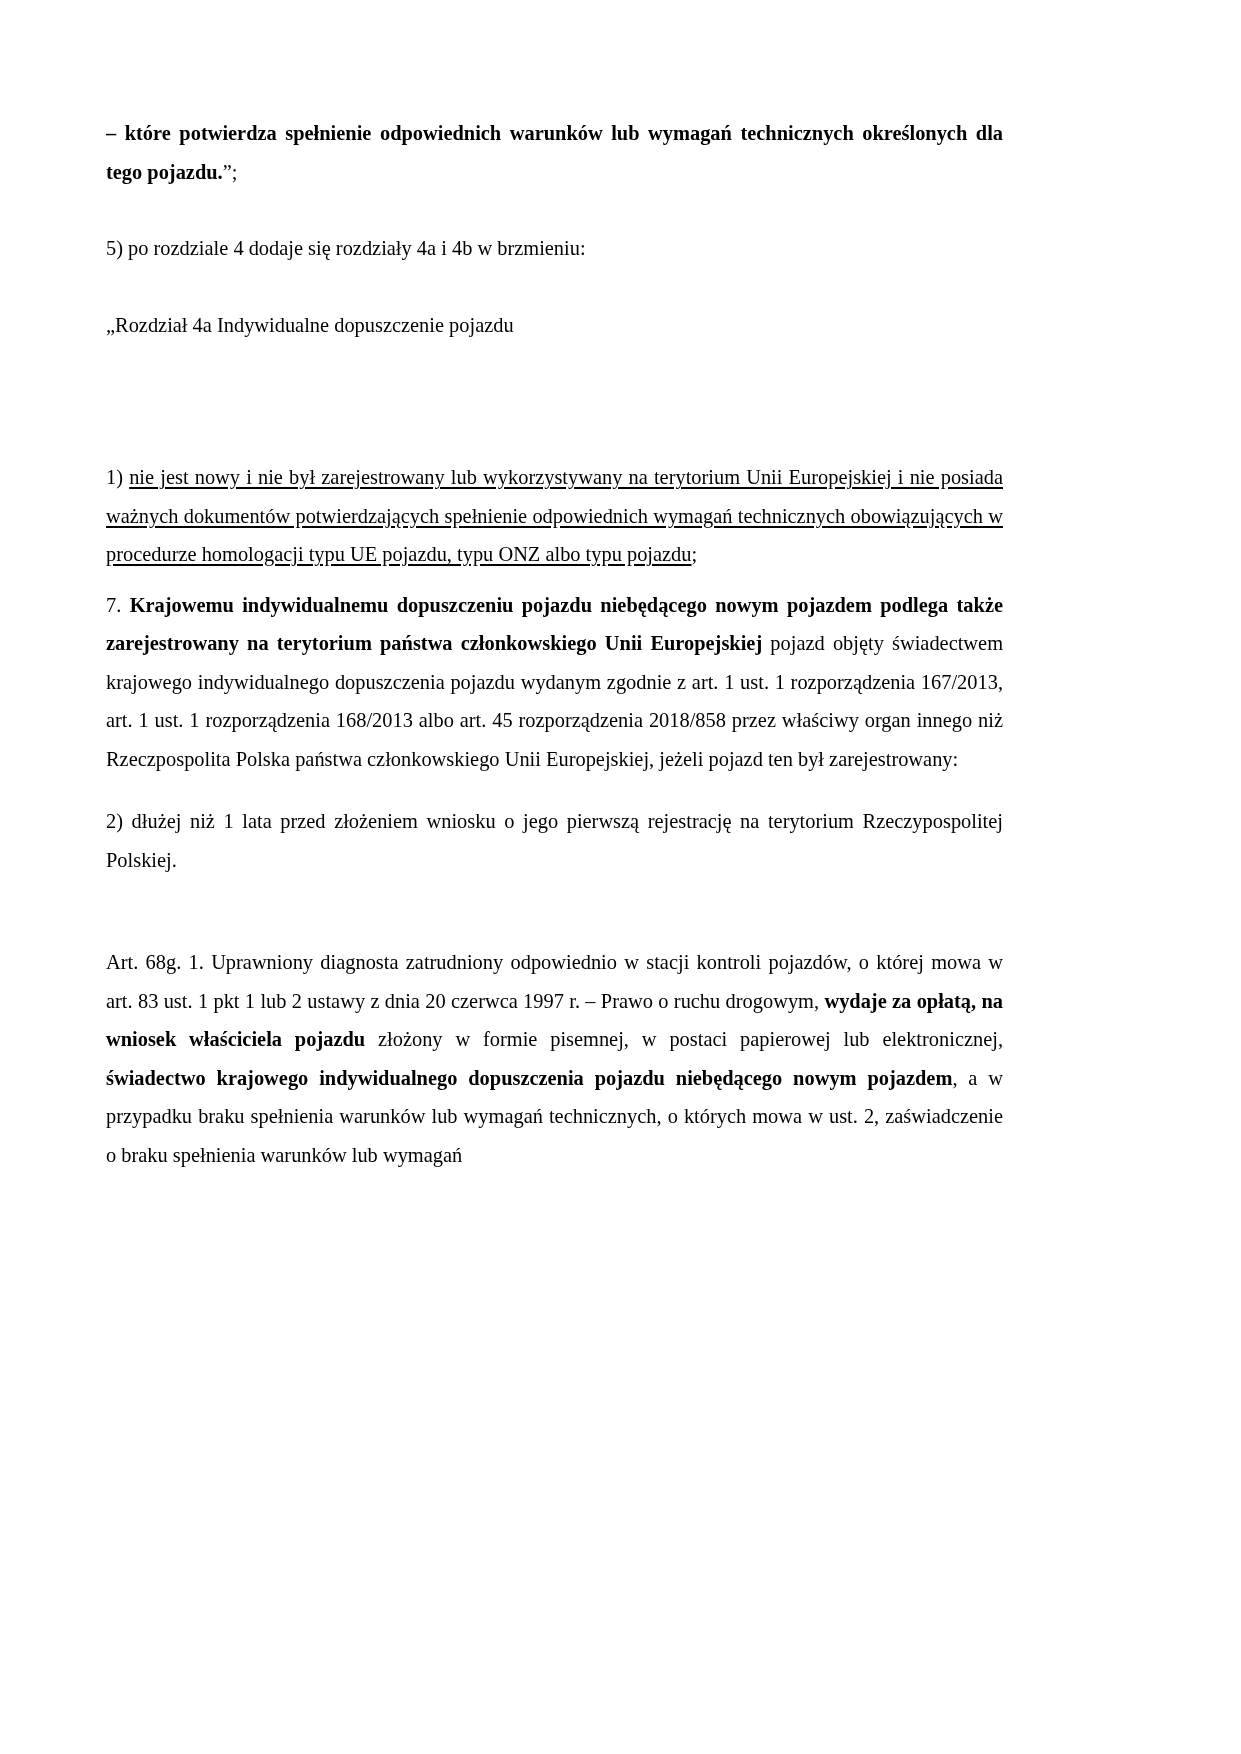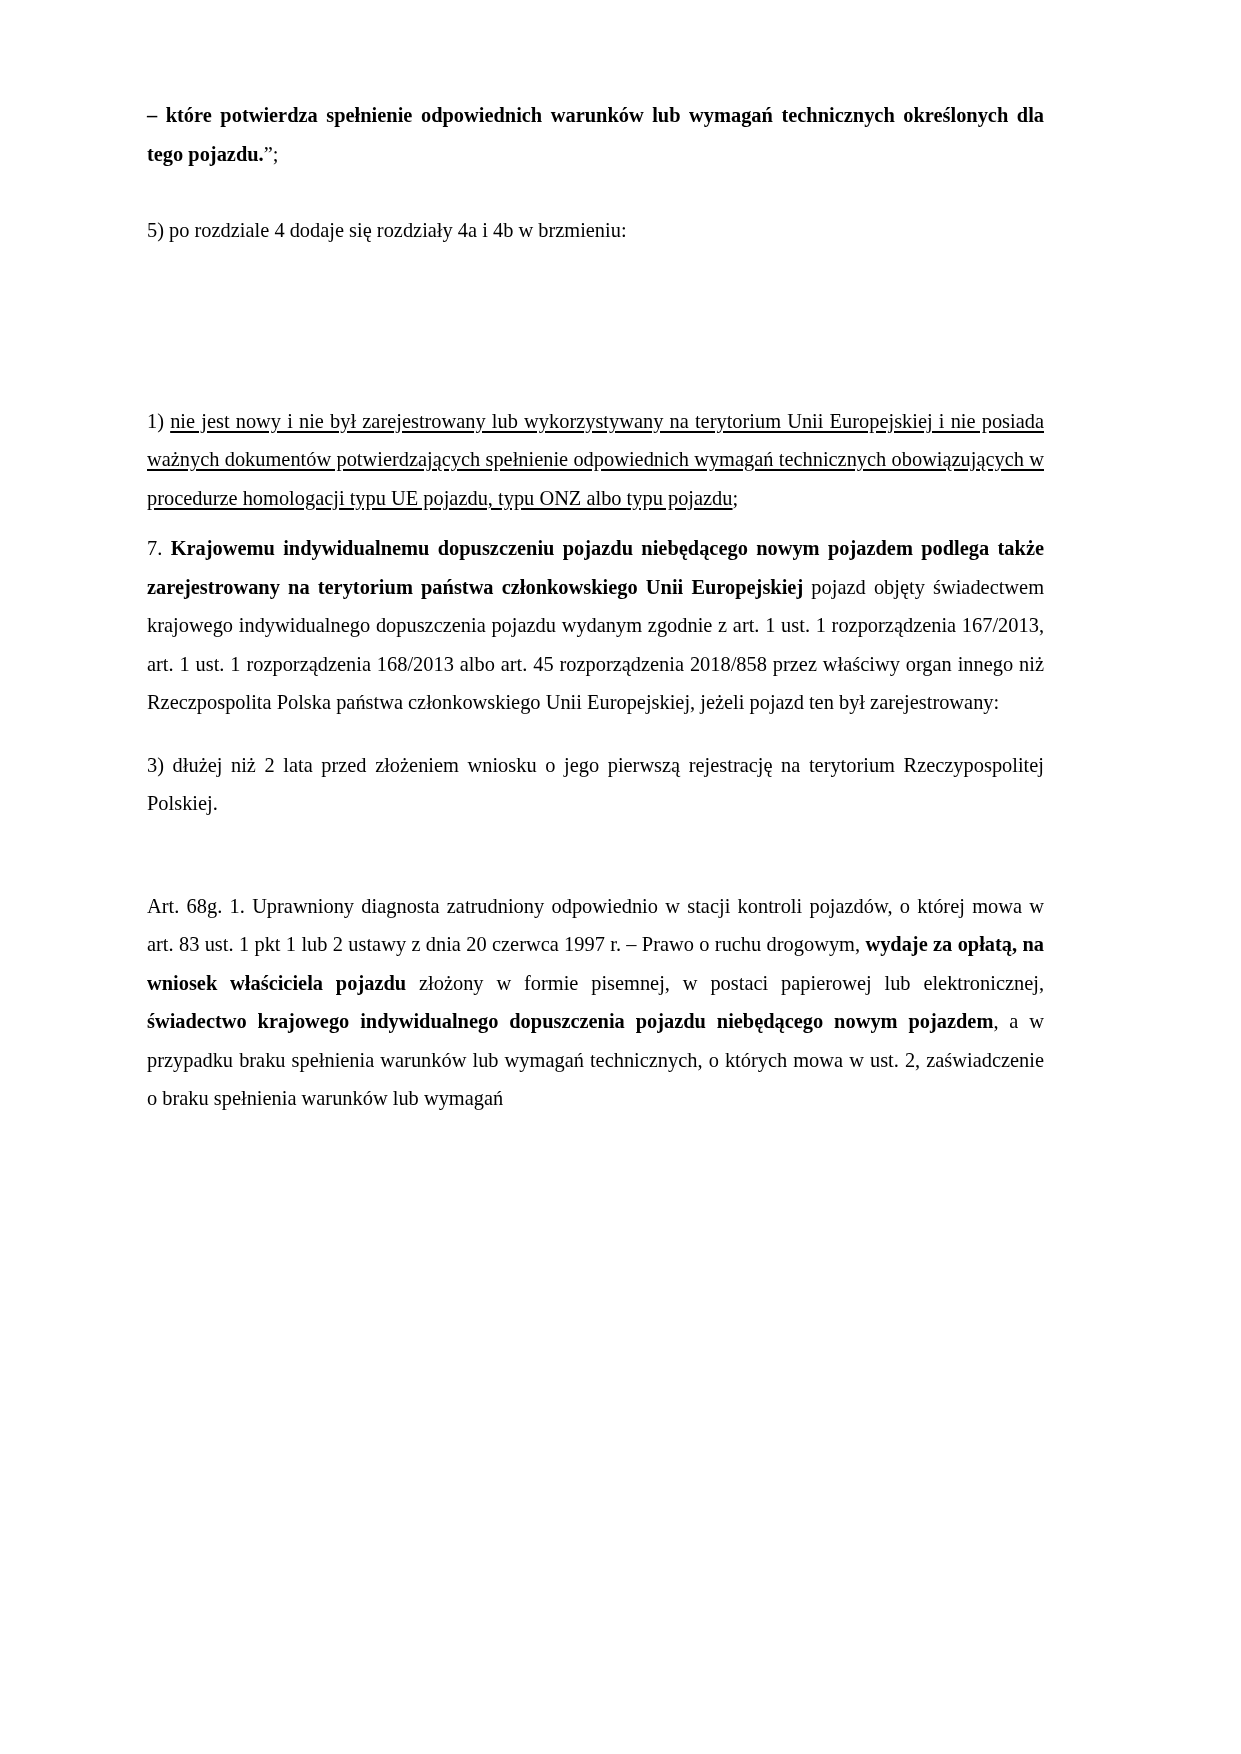--- a/index.html
+++ b/index.html
@@ -12,23 +12,22 @@
       height: 1754px;
       position: relative;
       overflow: hidden;
       font-family: "Liberation Serif", "DejaVu Serif", serif;
       color: #000000;
       font-size: 20.4px;
     }
     .page {
       position: absolute;
       left: 106px;
-      top: 96px;
+      top: 114px;
       width: 897px;
-      margin-left: 41px;
     }
     .para {
       margin: 0;
       line-height: 38.5px;
       text-align: justify;
       text-align-last: left;
     }
     b { font-weight: bold; }
     u { text-decoration: underline; text-underline-offset: 3px; }
     .gap-big { height: 38px; }
@@ -41,39 +40,40 @@
 <div class="page">
 
   <p class="para"><b>– które potwierdza spełnienie odpowiednich warunków lub wymagań technicznych określonych dla tego pojazdu.</b><span>”;</span></p>
 
   <div class="gap-big"></div>
 
   <p class="para">5) po rozdziale 4 dodaje się rozdziały 4a i 4b w brzmieniu:</p>
 
   <div class="gap-big"></div>
 
+  <p class="para">„Rozdział 4a Indywidualne dopuszczenie pojazdu</p>
 
   <div class="gap-big"></div>
 
 
   <div class="gap-big"></div>
 
 
   <div class="gap-big"></div>
 
   <p class="para"><span>1) </span><u>nie jest nowy i nie był zarejestrowany lub wykorzystywany na terytorium Unii Europejskiej i nie posiada ważnych dokumentów potwierdzających spełnienie odpowiednich wymagań technicznych obowiązujących w procedurze homologacji typu UE pojazdu, typu ONZ albo typu pojazdu</u><span>;</span></p>
 
   <div class="gap-sm"></div>
 
   <p class="para"><span>7. </span><b>Krajowemu indywidualnemu dopuszczeniu pojazdu niebędącego nowym pojazdem podlega także zarejestrowany na terytorium państwa członkowskiego Unii Europejskiej</b><span> pojazd objęty świadectwem krajowego indywidualnego dopuszczenia pojazdu wydanym zgodnie z art. 1 ust. 1 rozporządzenia 167/2013, art. 1 ust. 1 rozporządzenia 168/2013 albo art. 45 rozporządzenia 2018/858 przez właściwy organ innego niż Rzeczpospolita Polska państwa członkowskiego Unii Europejskiej, jeżeli pojazd ten był zarejestrowany:</span></p>
 
   <div class="gap-sm"></div>
 
 
   <div class="gap-sm"></div>
 
-  <p class="para">3) dłużej niż 2 lata przed złożeniem wniosku o jego pierwszą rejestrację na terytorium Rzeczypospolitej Polskiej.</p>
+  <p class="para">2) dłużej niż 1 lata przed złożeniem wniosku o jego pierwszą rejestrację na terytorium Rzeczypospolitej Polskiej.</p>
 
   <div class="gap-xl"></div>
 
   <p class="para"><span>Art. 68g. 1. Uprawniony diagnosta zatrudniony odpowiednio w stacji kontroli pojazdów, o której mowa w art. 83 ust. 1 pkt 1 lub 2 ustawy z dnia 20 czerwca 1997 r. – Prawo o ruchu drogowym, </span><b>wydaje za opłatą, na wniosek właściciela pojazdu</b><span> złożony w formie pisemnej, w postaci papierowej lub elektronicznej, </span><b>świadectwo krajowego indywidualnego dopuszczenia pojazdu niebędącego nowym pojazdem</b><span>, a w przypadku braku spełnienia warunków lub wymagań technicznych, o których mowa w ust. 2, zaświadczenie o braku spełnienia warunków lub wymagań</span></p>
 
 </div>
 
 </body></html>

